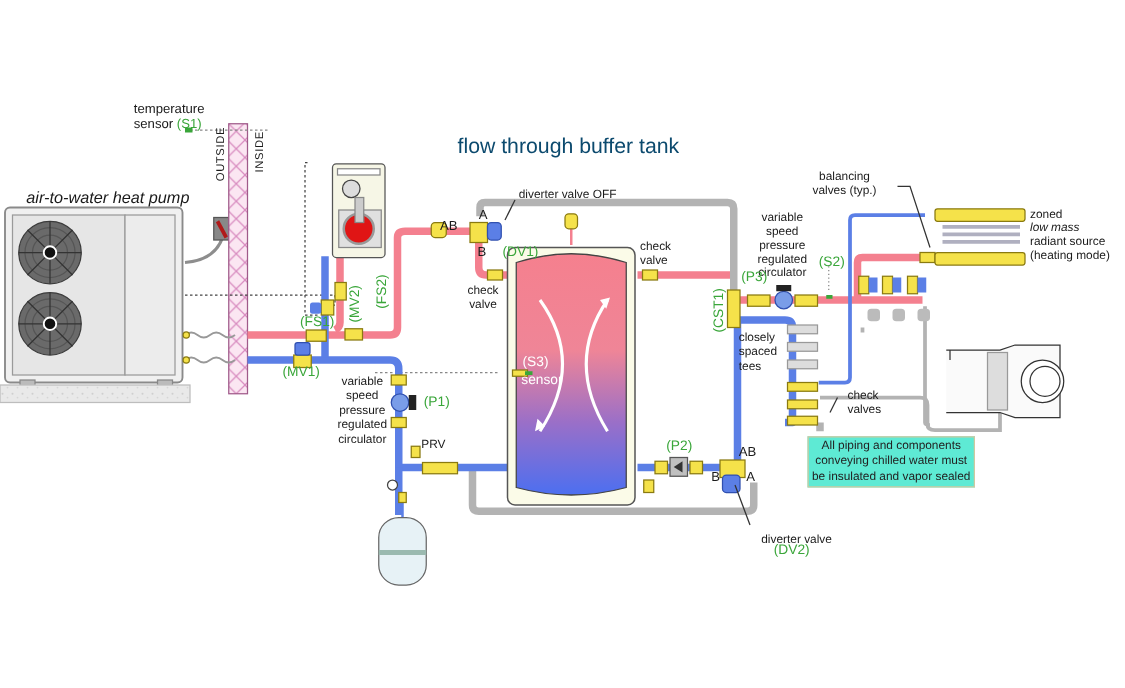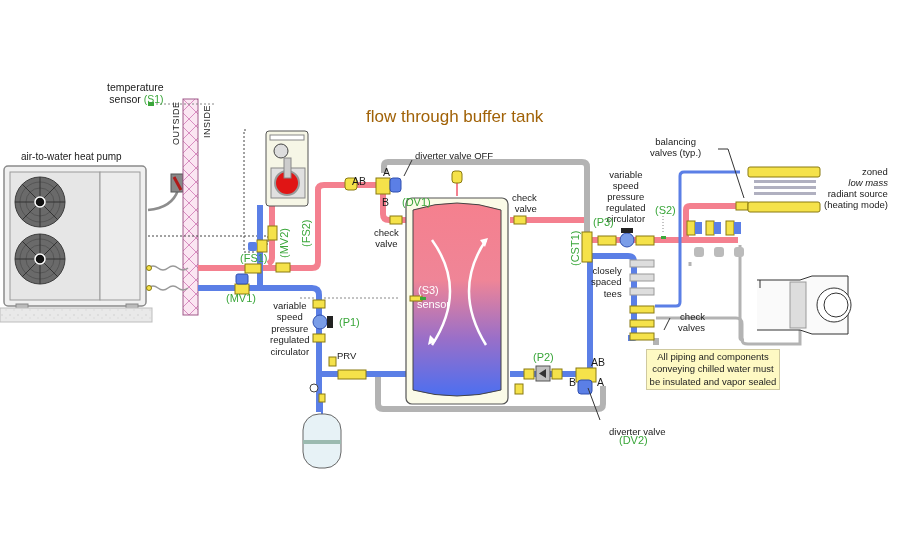--- a/index.html
+++ b/index.html
@@ -1,24 +1,24 @@
 <!DOCTYPE html>
 <html><head>
 <meta charset="utf-8">
 <style>
   html,body{margin:0;padding:0;background:#ffffff;}
   body{width:900px;height:550px;overflow:hidden;position:relative;font-family:"Liberation Sans",sans-serif;}
   #stage{position:absolute;left:0;top:0;width:900px;height:550px;}
-  .lbl{position:absolute;font-size:10.5px;color:#1a1a1a;line-height:1.15;white-space:nowrap;text-align:right;}
+  .lbl{position:absolute;font-size:10.5px;color:#1a1a1a;line-height:1.15;white-space:nowrap;}
   .tag{position:absolute;font-size:11px;color:#3aa63a;white-space:nowrap;}
   .vtag{position:absolute;font-size:11px;color:#3aa63a;white-space:nowrap;transform:rotate(-90deg);transform-origin:left top;}
   .vlbl{position:absolute;font-size:9px;color:#1a1a1a;white-space:nowrap;transform:rotate(-90deg);transform-origin:left top;letter-spacing:0.5px;}
-  .title{position:absolute;font-size:17px;color:#a16207;line-height:1.3;text-align:left;}
+  .title{position:absolute;font-size:17px;color:#0c4a6e;line-height:1.3;text-align:left;}
   .center{text-align:center;}
-  .note{position:absolute;left:646px;top:349px;width:128px;border:1px solid #cfc9a0;background:#fef9c3;font-size:9.5px;line-height:1.3;color:#222;text-align:center;padding:1px 2px;}
+  .note{position:absolute;left:646px;top:349px;width:128px;border:1px solid #cfc9a0;background:#5eead4;font-size:9.5px;line-height:1.3;color:#222;text-align:center;padding:1px 2px;}
   .ital{font-style:italic;}
 </style>
 </head>
 <body>
 
 <div id="stage">
 <svg width="900" height="550" viewBox="0 0 900 550">
   <defs>
     <linearGradient id="tankGrad" x1="0" y1="0" x2="0" y2="1">
       <stop offset="0" stop-color="#f5808e"></stop>
@@ -241,21 +241,21 @@
 
 <div class="title" style="left:366px;top:106px;">
   <div>flow through buffer tank</div>
 </div>
 
 <div class="lbl" style="left:107px;top:81px;">
   <div>temperature</div>
   <div><span>sensor</span> <span style="color:#3aa63a">(S1)</span></div>
 </div>
 
-<div class="lbl" style="left:21px;top:151px;font-size:10px;">air-to-water heat pump</div>
+<div class="lbl" style="left:21px;top:151px;font-size:13px;font-style:italic;">air-to-water heat pump</div>
 <div class="vlbl" style="left:171px;top:145px;">OUTSIDE</div>
 <div class="vlbl" style="left:202px;top:138px;">INSIDE</div>
 
 <div class="tag" style="left:226px;top:292px;">(MV1)</div>
 <div class="tag" style="left:240px;top:252px;">(FS1)</div>
 <div class="vtag" style="left:278px;top:258px;">(MV2)</div>
 <div class="vtag" style="left:300px;top:247px;">(FS2)</div>
 
 <div class="lbl" style="left:352px;top:175px;">AB</div>
 <div class="lbl" style="left:383px;top:166px;">A</div>

